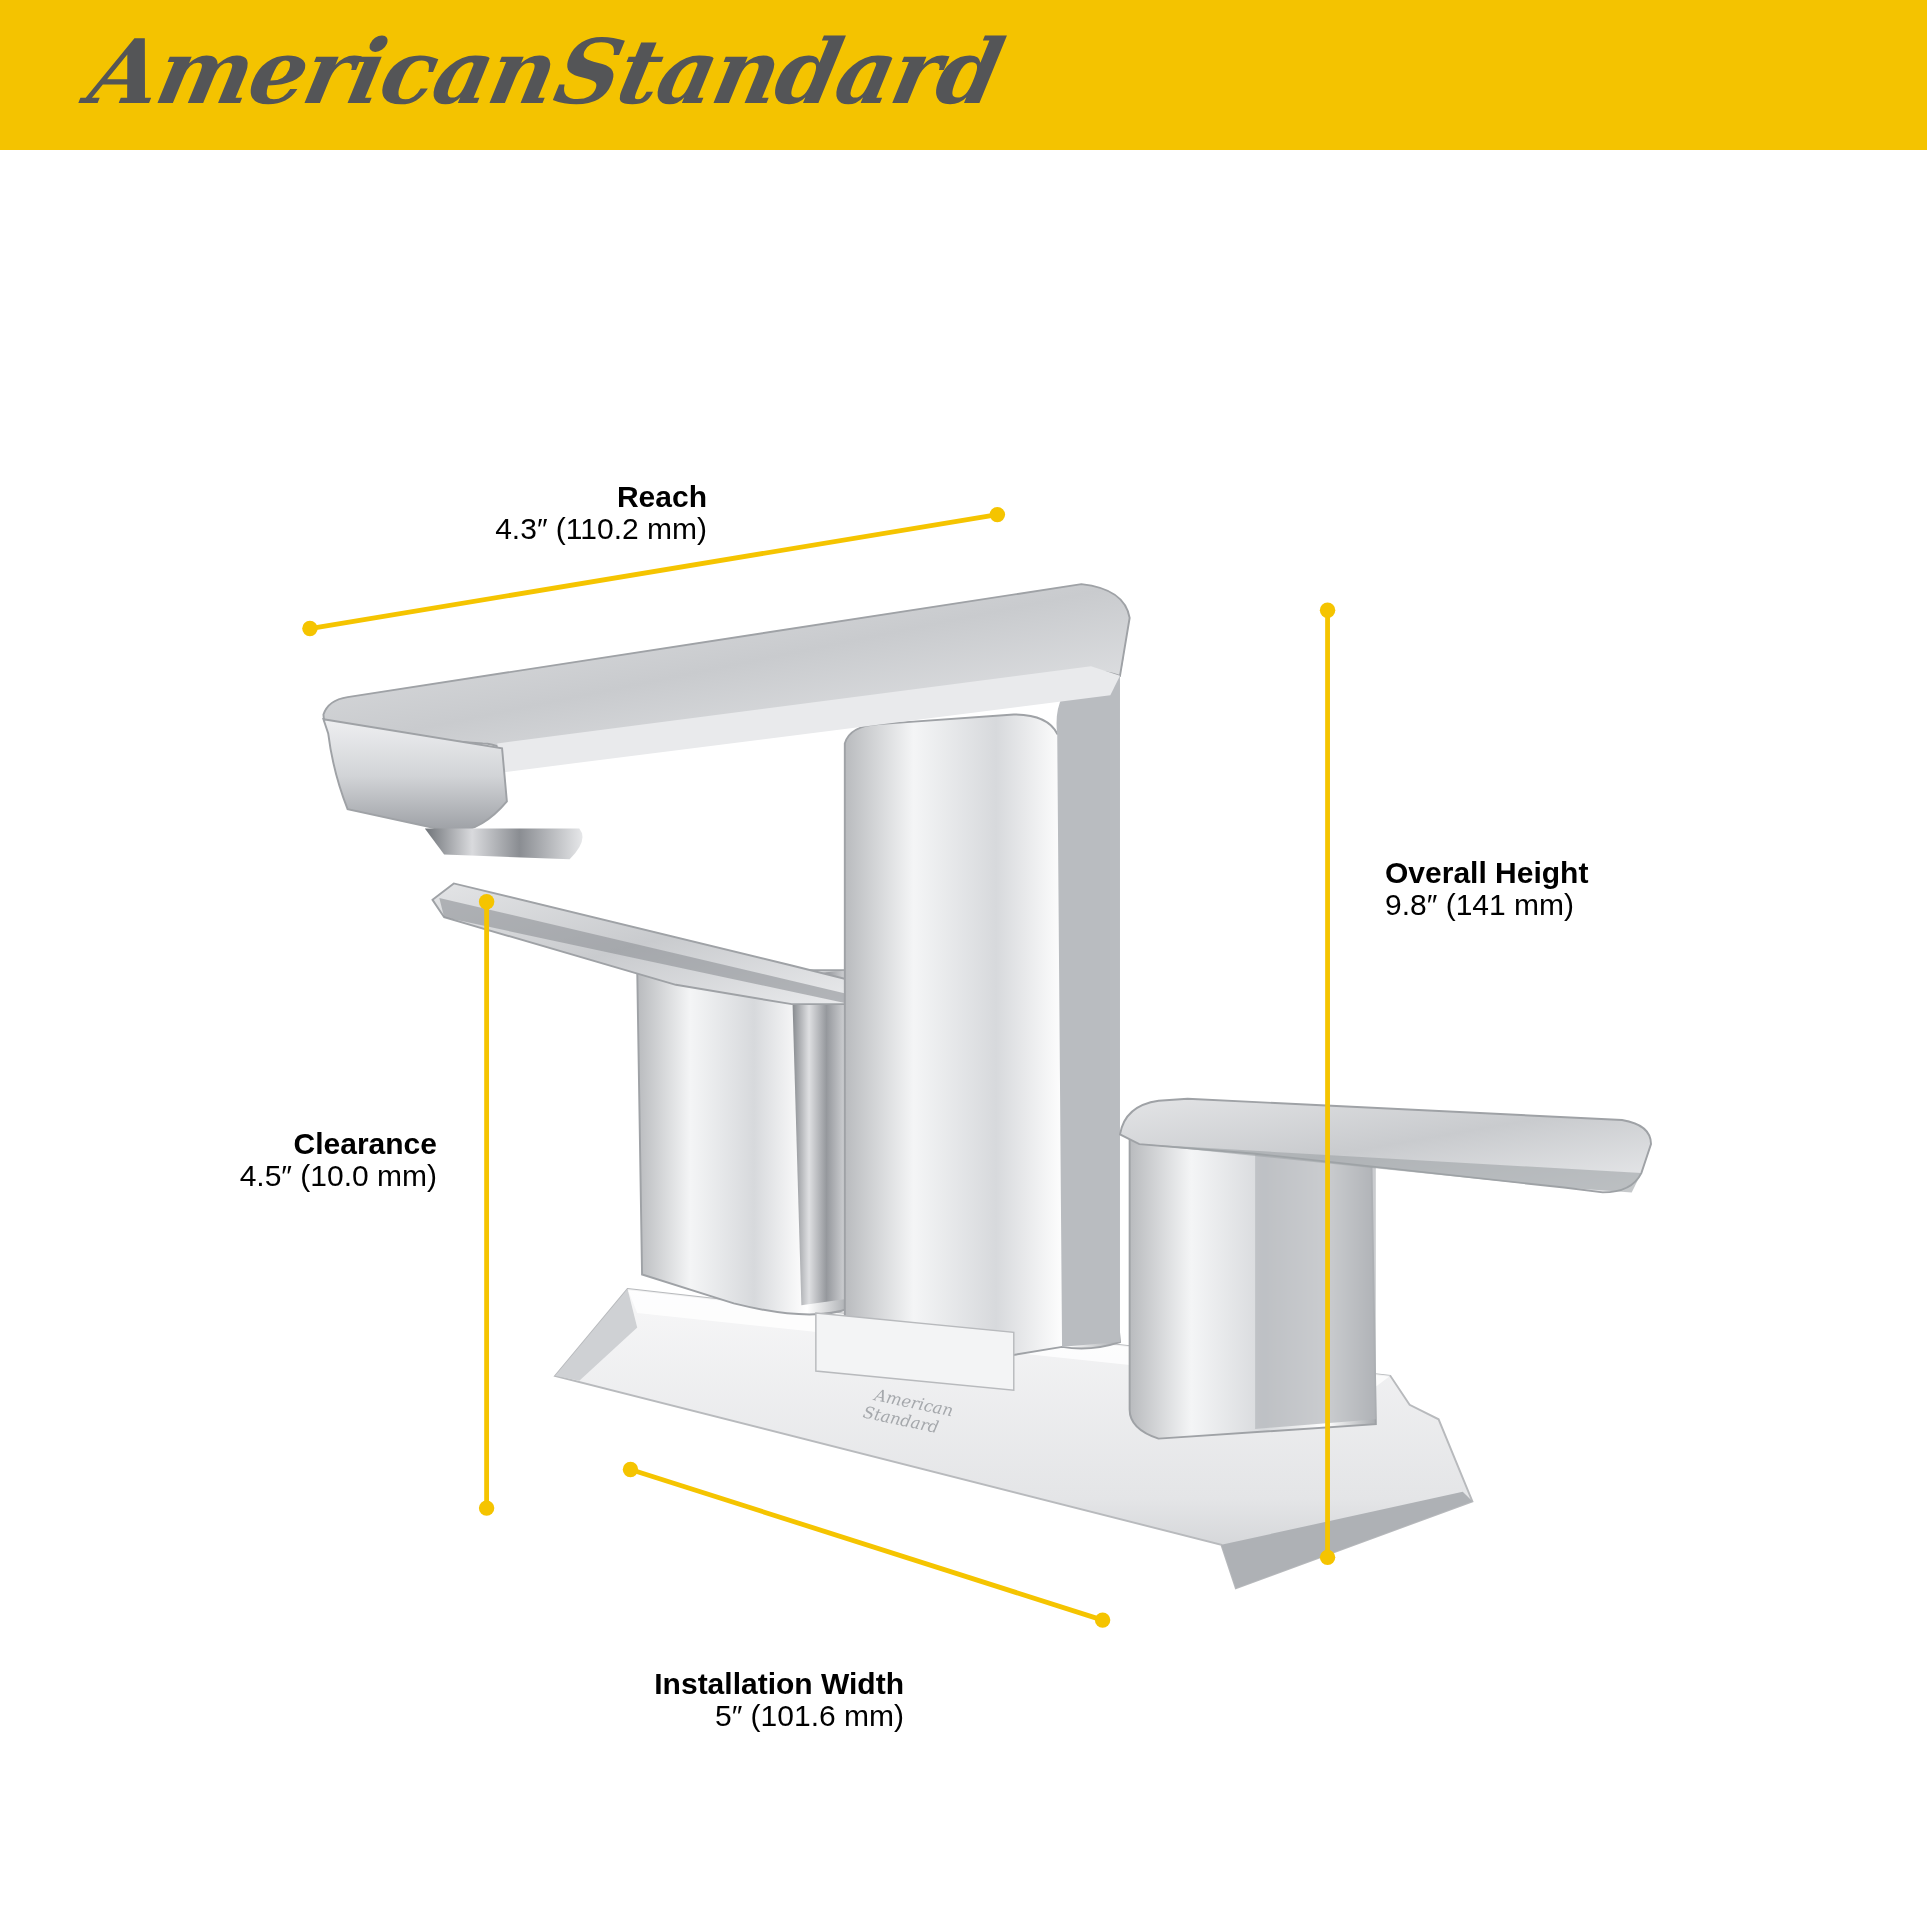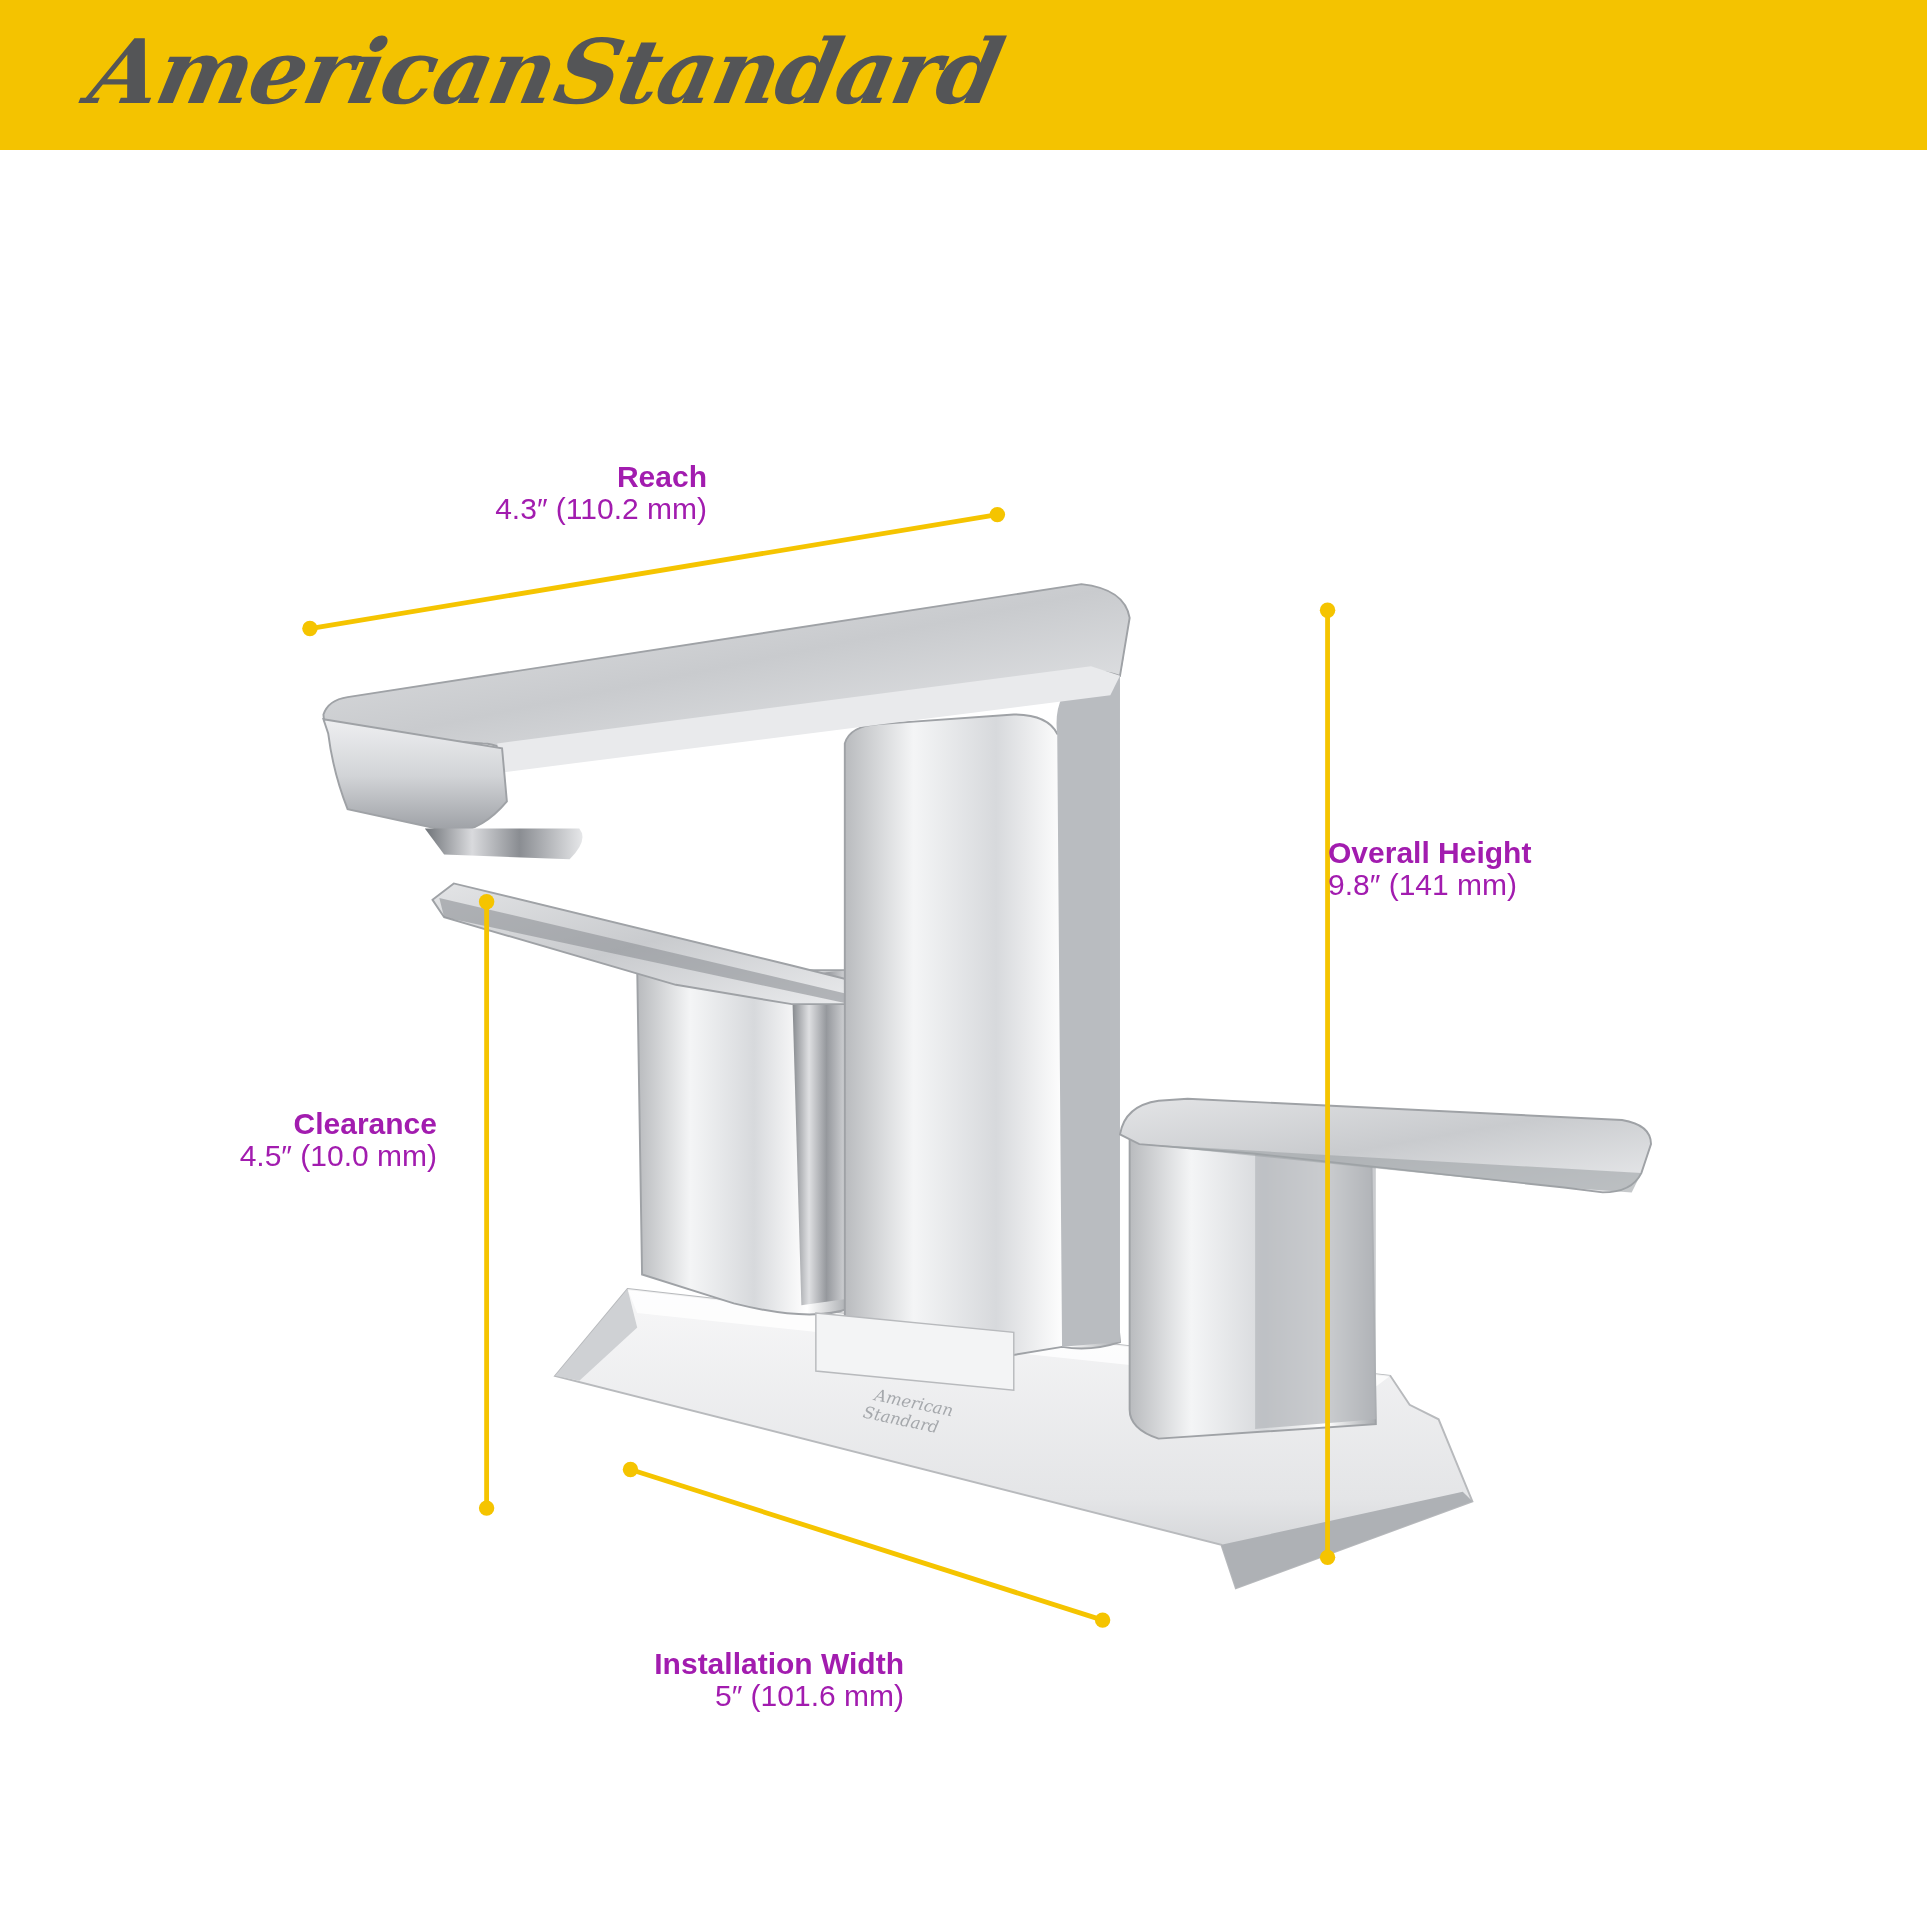--- a/index.html
+++ b/index.html
@@ -1,21 +1,21 @@
 <!DOCTYPE html>
 <html><head>
 <meta charset="utf-8">
 <style>
   html, body { margin:0; padding:0; }
   body { width:1931px; height:1931px; background:#ffffff; position:relative; overflow:hidden; font-family:"Liberation Sans", "DejaVu Sans", sans-serif; }
   .banner { position:absolute; left:0; top:0; width:1927px; height:150px; background:#F4C300; }
   .logo { position:absolute; left:92px; top:19.3px; font-family:"DejaVu Serif", serif; font-style:italic; font-weight:bold; font-size:89px; color:#545557; letter-spacing:-1.9px; transform:skewX(-12deg); white-space:nowrap; }
   .logo .s2 { margin-left:3.9px; }
   .canvas { position:absolute; left:0; top:0; width:1931px; height:1931px; }
-  .label { position:absolute; color:#a21caf; line-height:1.05; white-space:nowrap; }
+  .label { position:absolute; color:#000000; line-height:1.05; white-space:nowrap;margin-top:20px; }
   .label .t { font-weight:bold; font-size:30px; display:block; }
   .label .v { font-size:30px; display:block; }
   .right { text-align:right; }
 </style>
 </head>
 <body>
 
 <div class="banner">
   <div class="logo">
     <span>American</span><span class="s2">Standard</span>
@@ -116,21 +116,21 @@
     <circle cx="653" cy="1522" r="8" stroke="none"></circle>
     <circle cx="1142" cy="1678" r="8" stroke="none"></circle>
   </g>
 </svg>
 
 <div class="label right" style="left:463px; top:461px; width:244px;">
   <span class="t">Reach</span>
   <span class="v" style="margin-left:-11.6px;">4.3″ (110.2 mm)</span>
 </div>
 
-<div class="label" style="left:1328px; top:837px;">
+<div class="label" style="left:1385px; top:837px;">
   <span class="t">Overall Height</span>
   <span class="v">9.8″ (141 mm)</span>
 </div>
 
 <div class="label right" style="left:202px; top:1108px; width:235px;">
   <span class="t">Clearance</span>
   <span class="v">4.5″ (10.0 mm)</span>
 </div>
 
 <div class="label right" style="left:608px; top:1648px; width:296px;">

